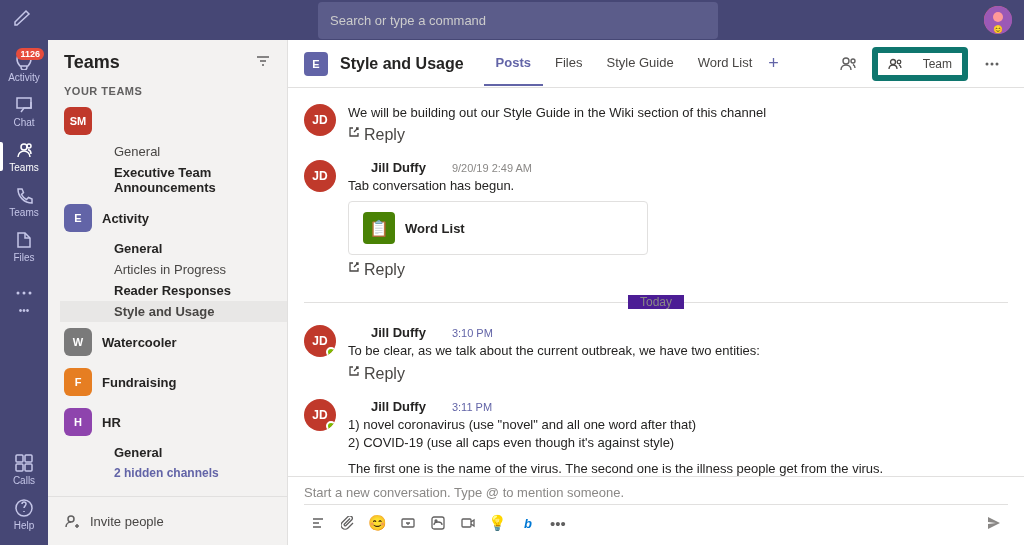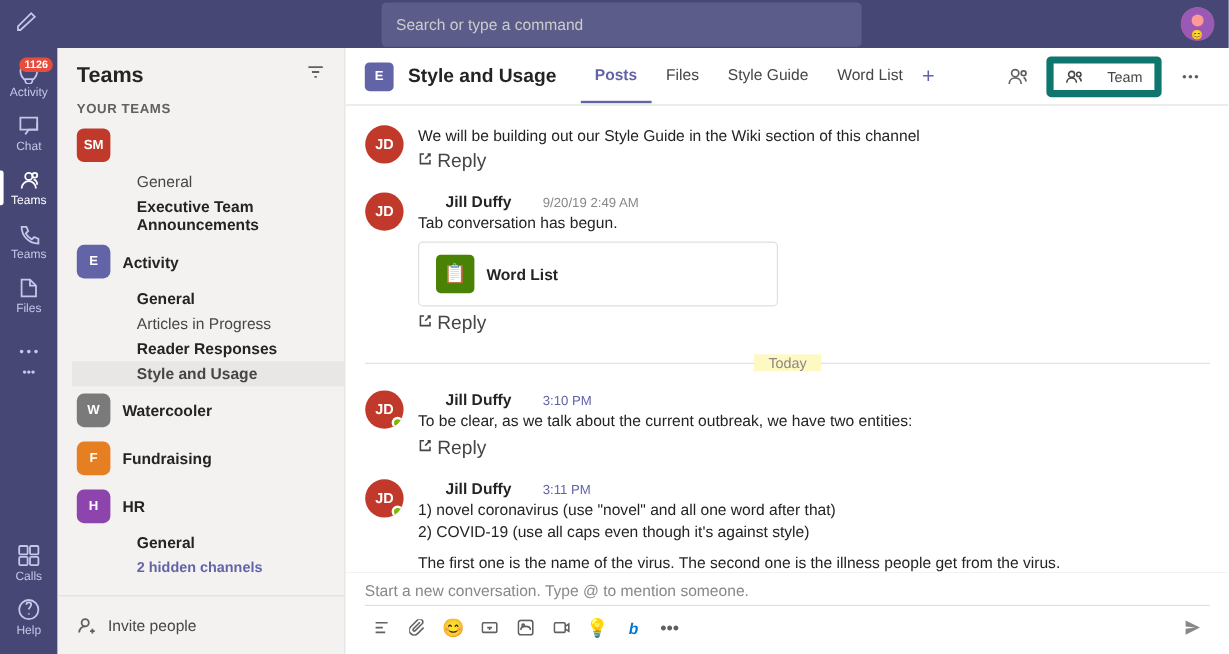--- a/index.html
+++ b/index.html
@@ -291,21 +291,21 @@
     }
     .date-divider::before {
       content: '';
       position: absolute;
       top: 50%; left: 16px; right: 16px;
       height: 1px;
       background: #e1e0df;
       z-index: 0;
     }
     .date-divider span {
-      background: #fef9c3;
+      background: #4c1d95;
       padding: 0 12px;
       position: relative;
       z-index: 1;
     }
 
     .word-list-card {
       display: flex;
       align-items: center;
       gap: 10px;
       padding: 10px 14px;

